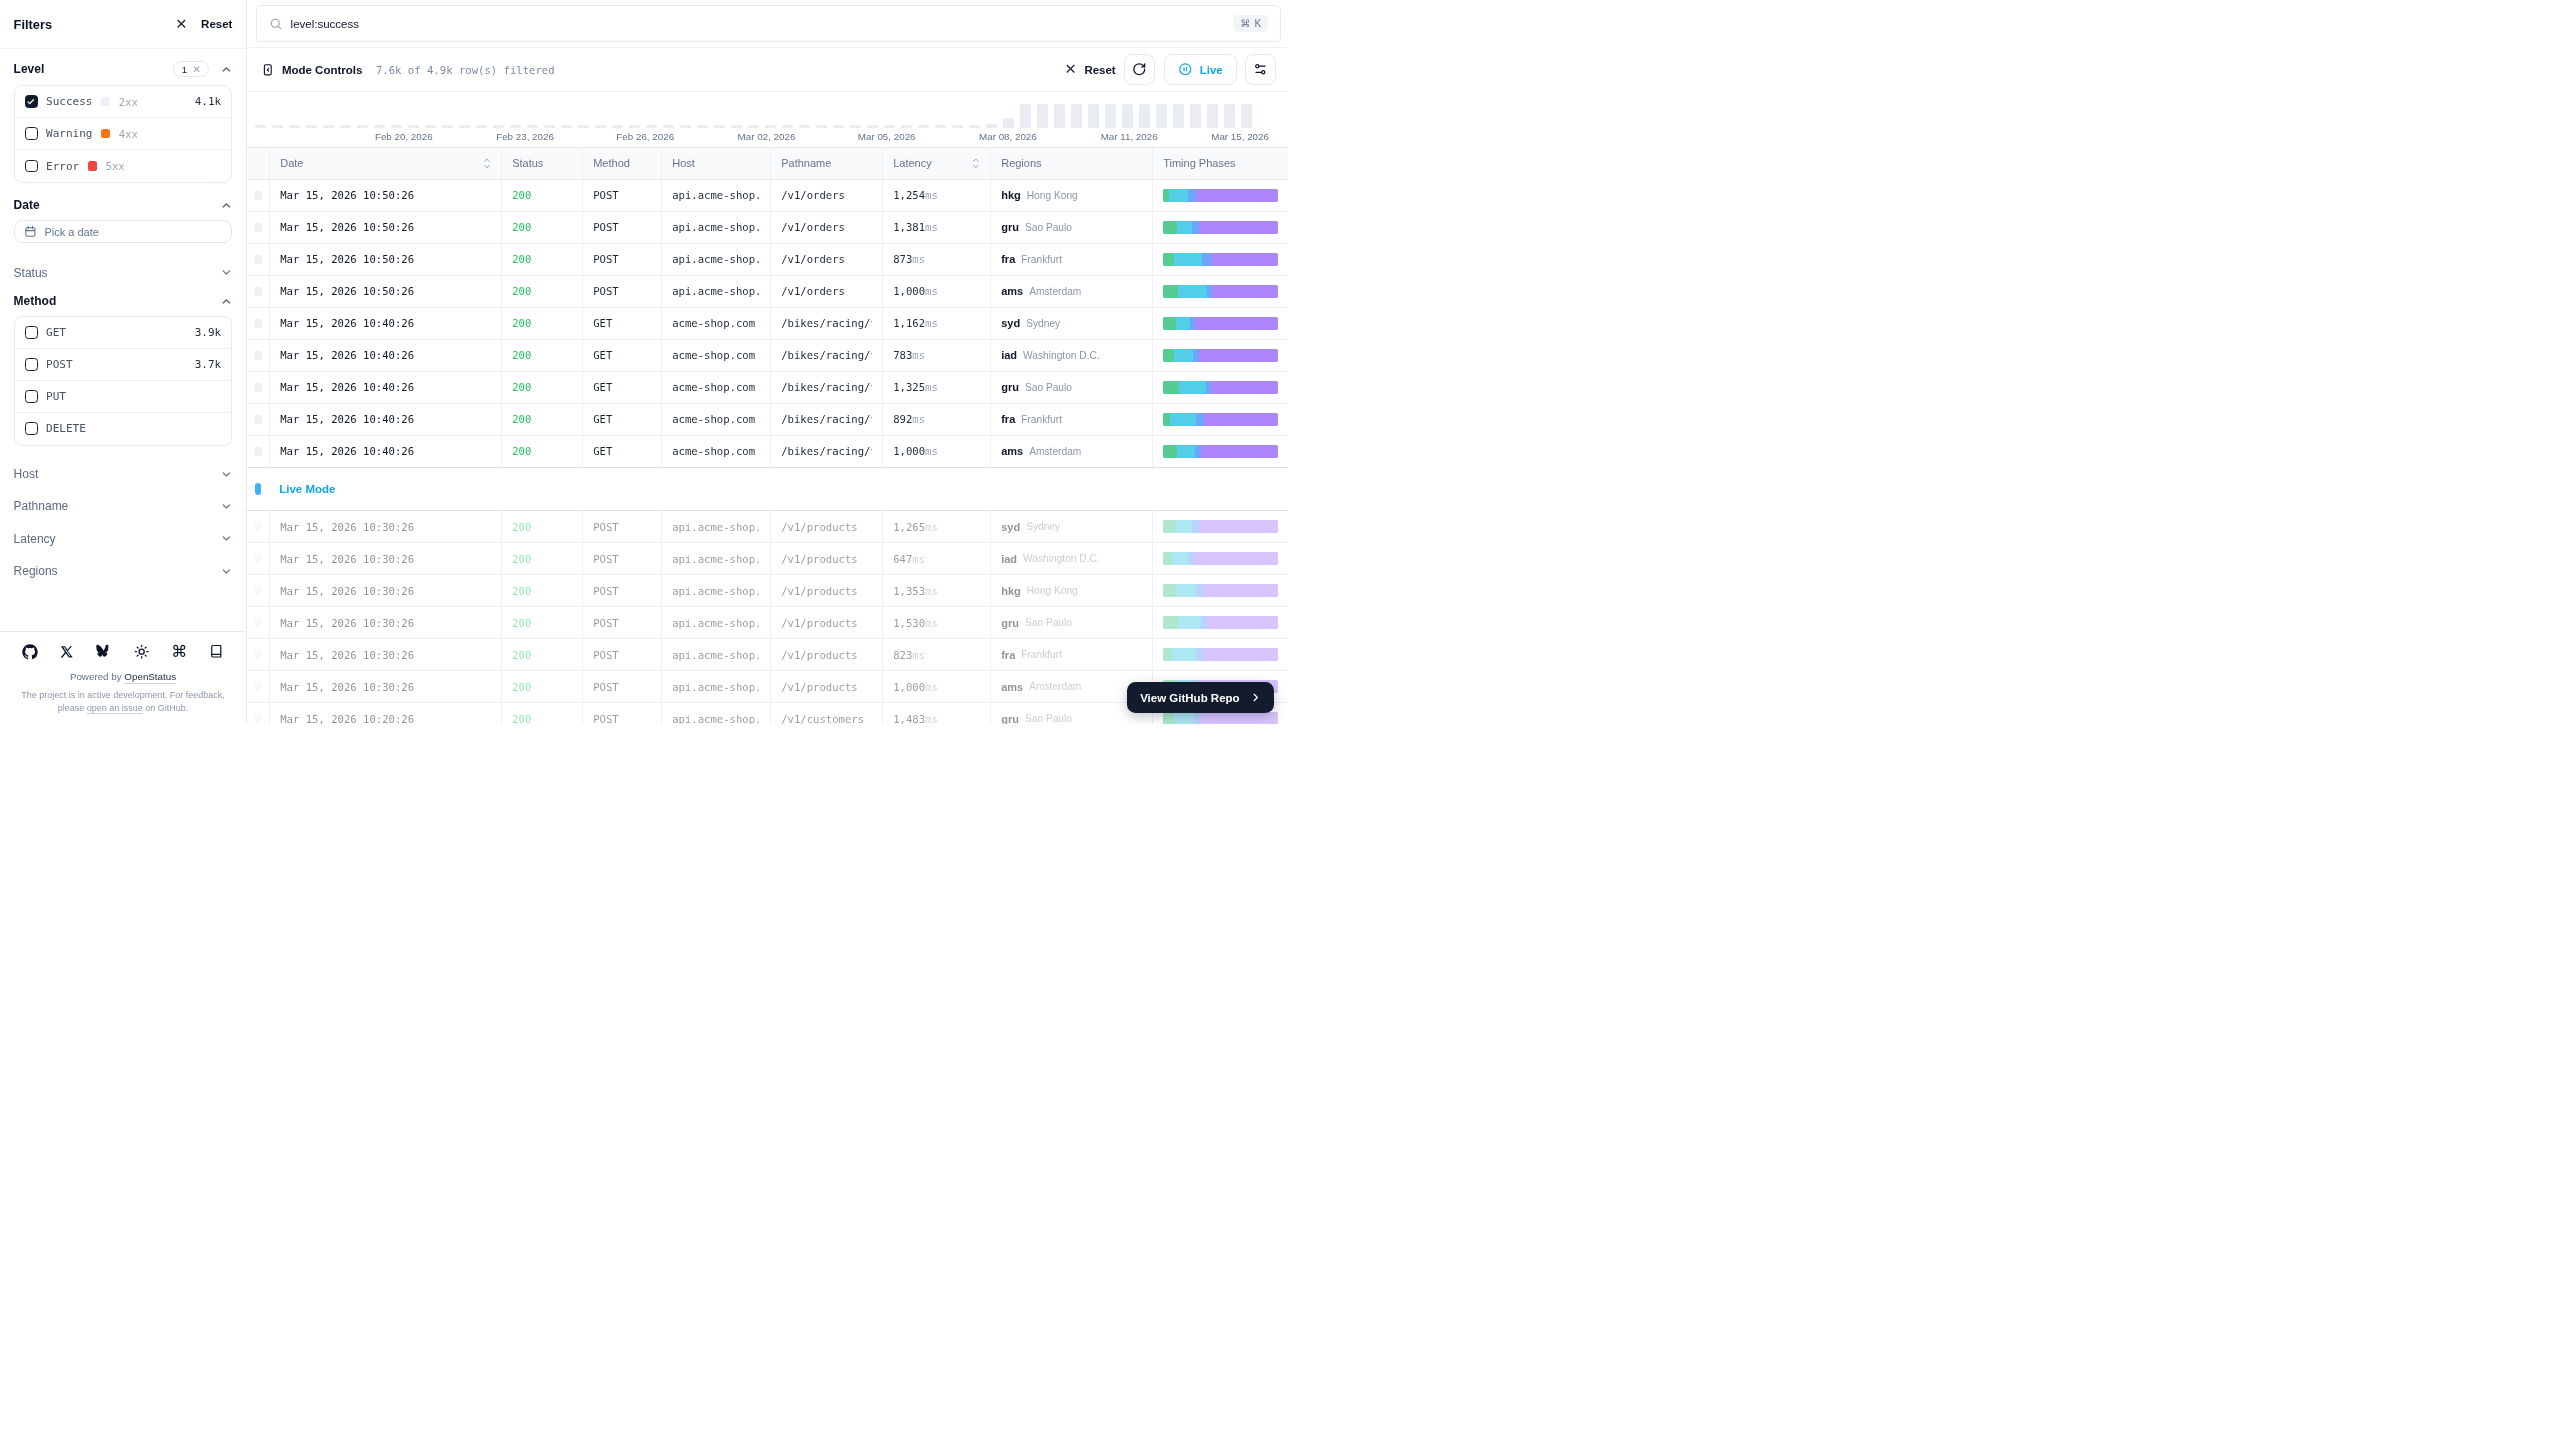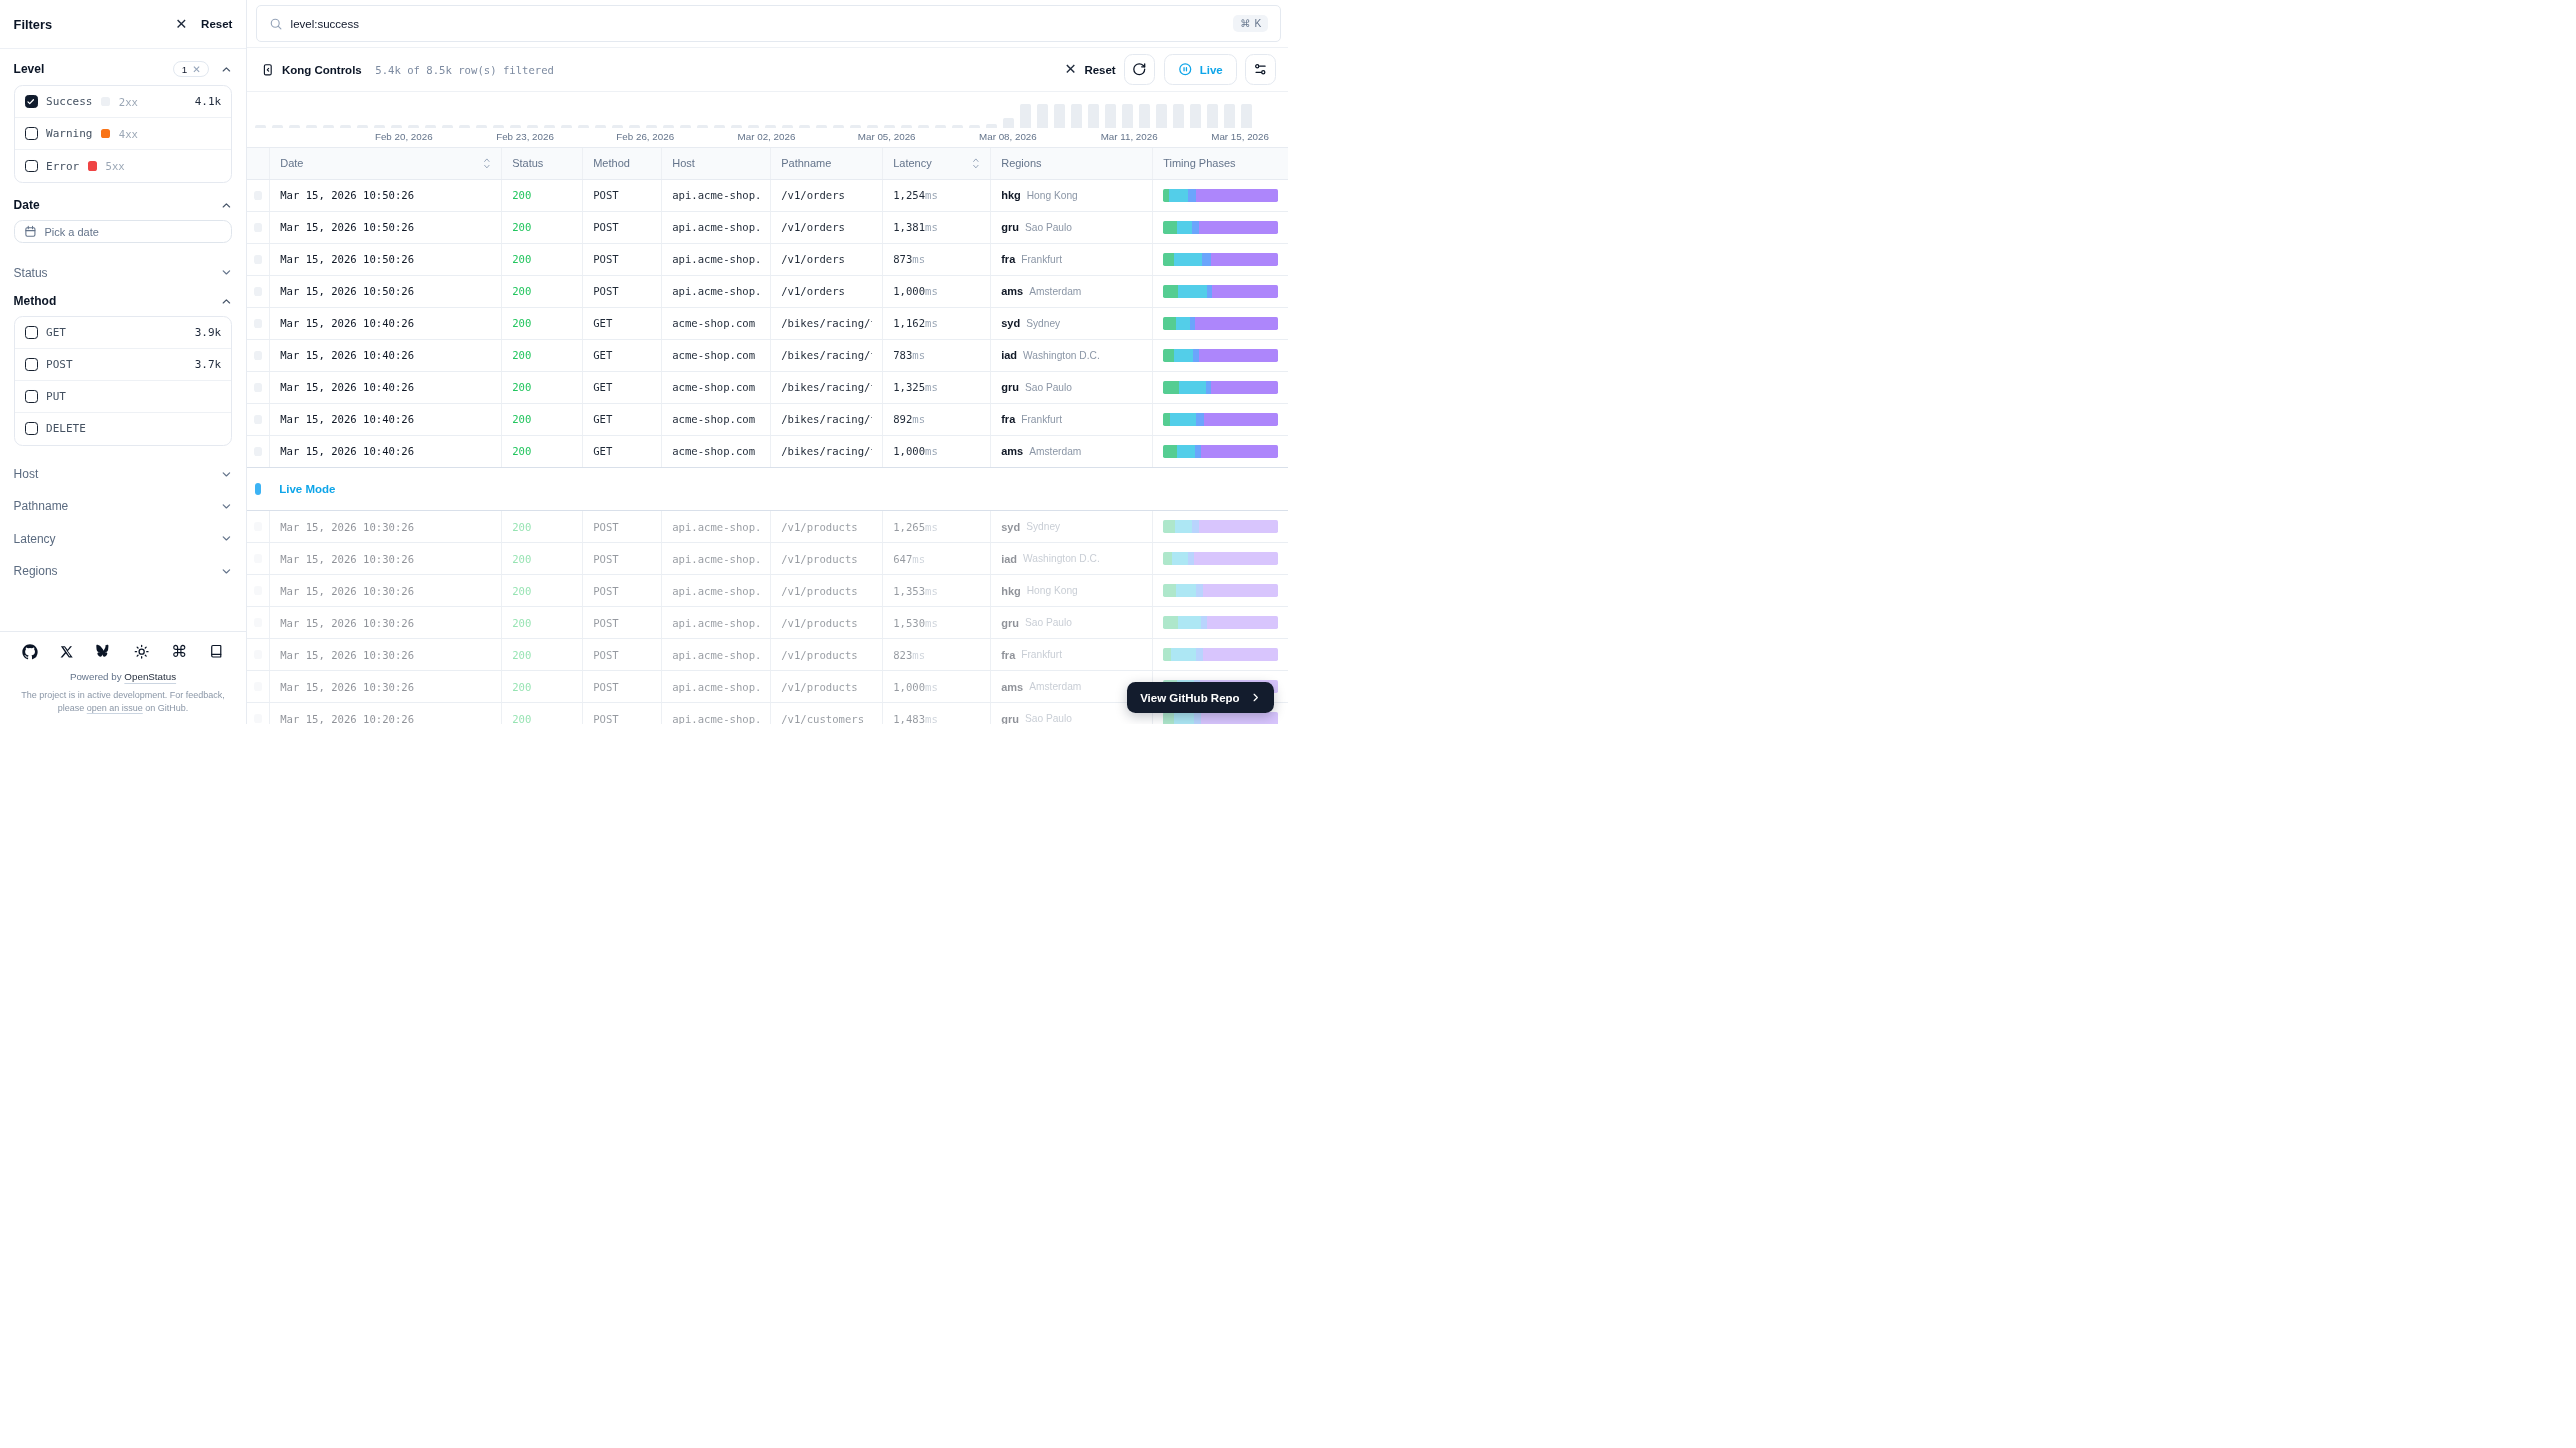--- a/index.html
+++ b/index.html
@@ -311,23 +311,23 @@
     </div>
 
     <div class="toolbar">
       <button class="ghost-btn">
         <span>
           <svg width="13.6" height="13.6" viewBox="0 0 24 24" fill="none" stroke="currentColor" stroke-width="2" stroke-linecap="round" stroke-linejoin="round">
               <rect x="6" y="3" width="12" height="18" rx="2.5"></rect>
               <path d="M13.5 9.5L11 12l2.5 2.5"></path>
             </svg>
         </span>
-        <span>Kong Controls</span>
+        <span>Mode Controls</span>
       </button>
-      <span class="filtered-note mono">5.4k of 8.5k row(s) filtered</span>
+      <span class="filtered-note mono">7.6k of 4.9k row(s) filtered</span>
 
       <span class="tb-right">
         <button class="ghost-btn">
           <span class="x-btn">✕</span>
           <span>Reset</span>
         </button>
         <button class="icon-btn">
           <svg width="14.5" height="14.5" viewBox="0 0 24 24" fill="none" stroke="currentColor" stroke-width="2.1" stroke-linecap="round" stroke-linejoin="round">
               <path d="M21 12a9 9 0 1 1-9-9c2.52 0 4.93 1 6.74 2.74L21 8"></path>
               <path d="M21 3v5h-5"></path>

